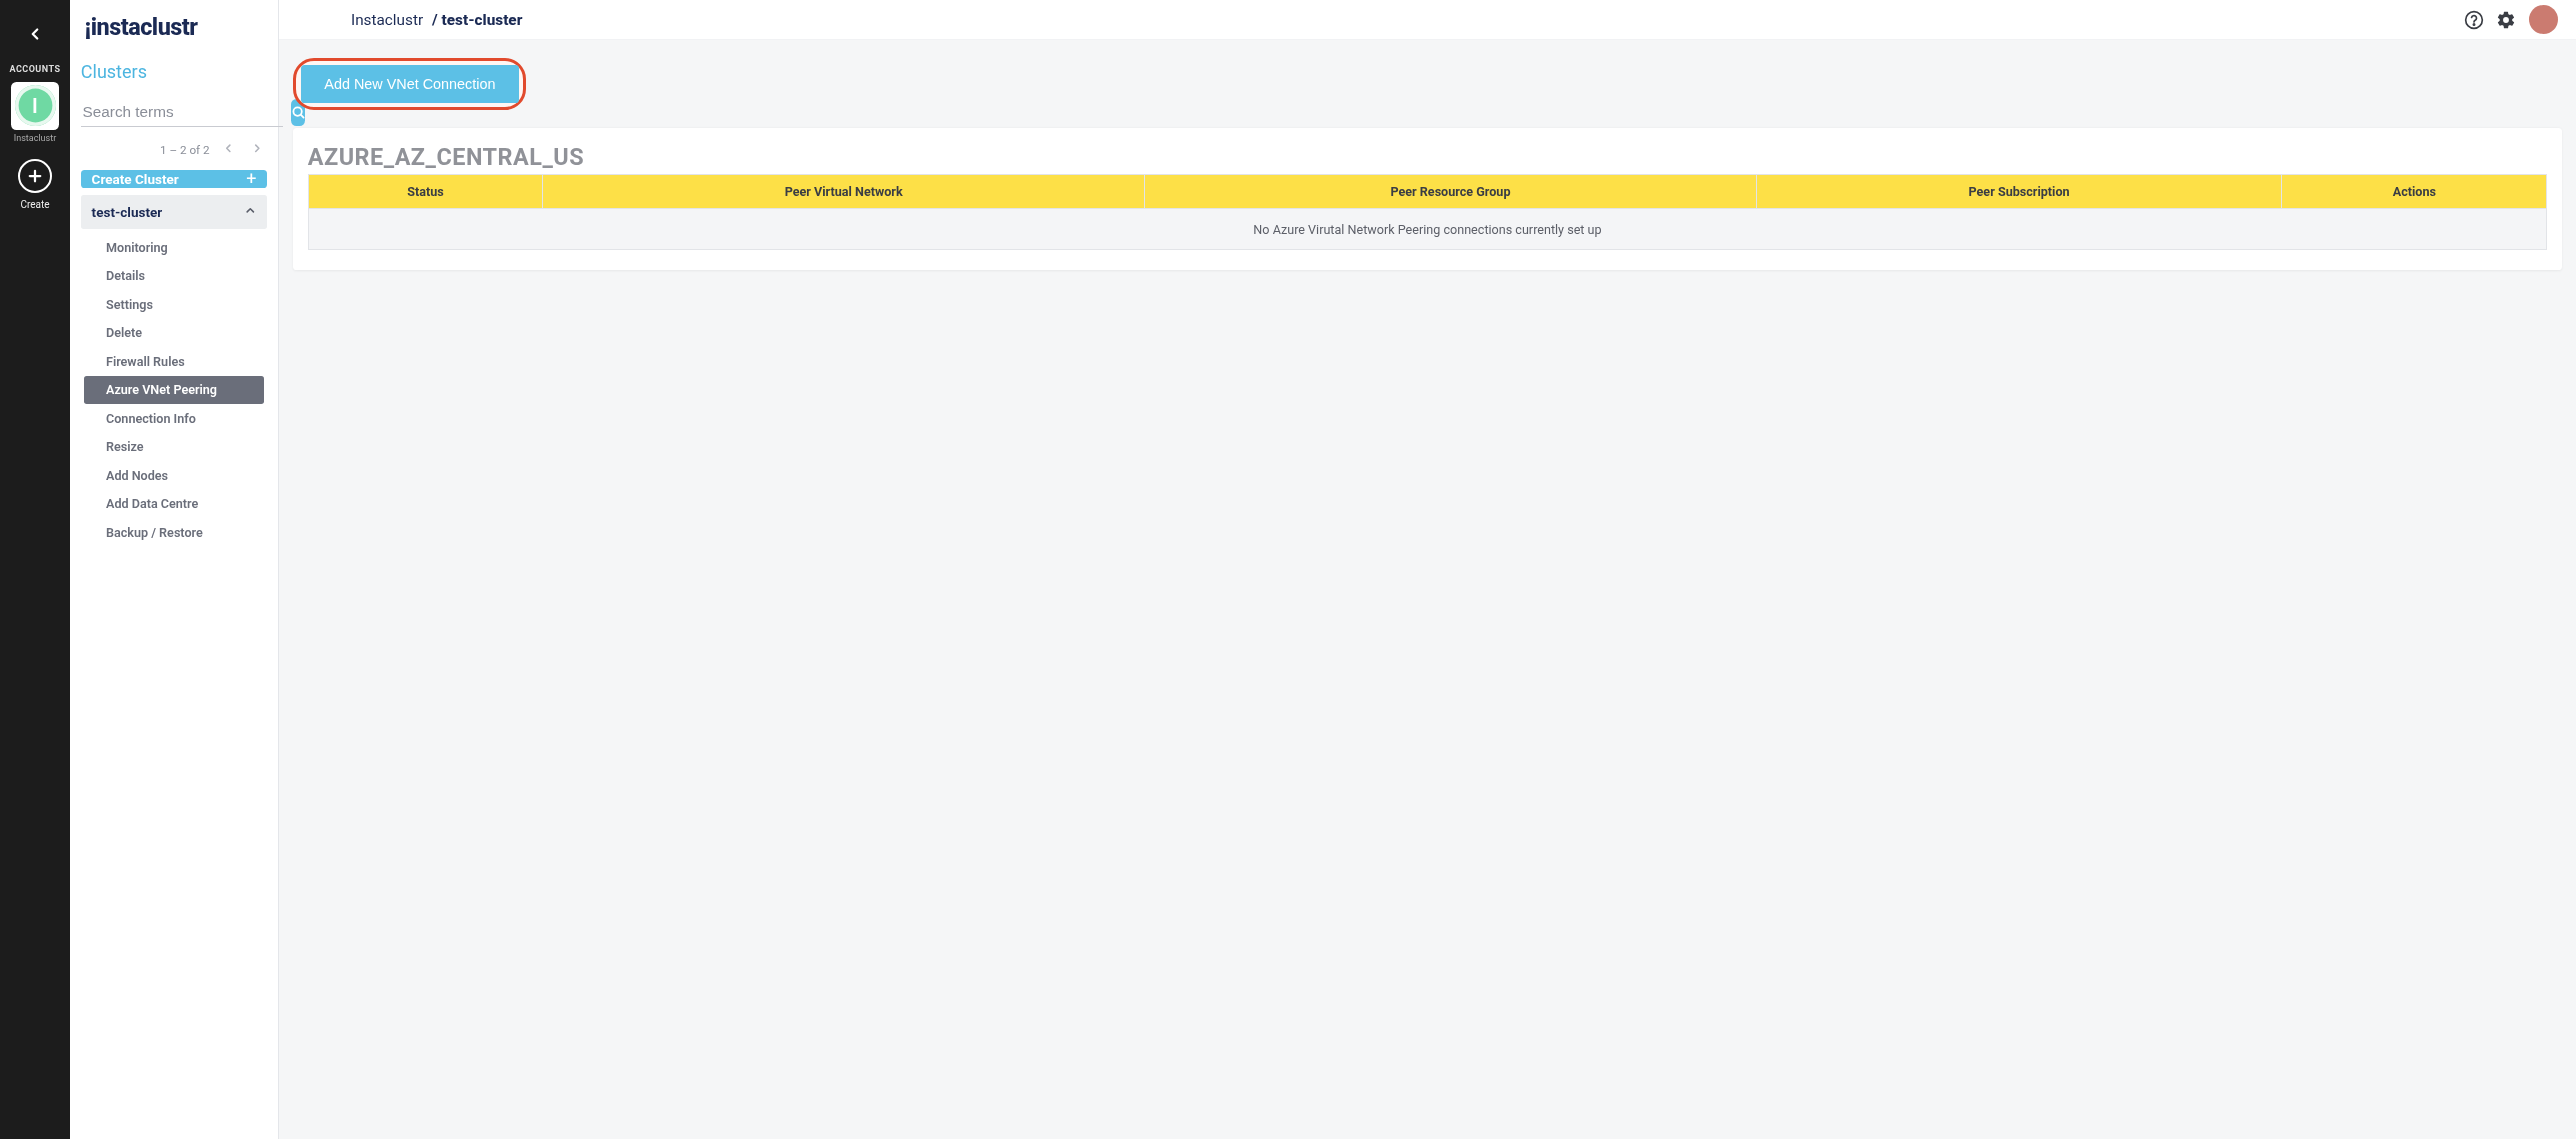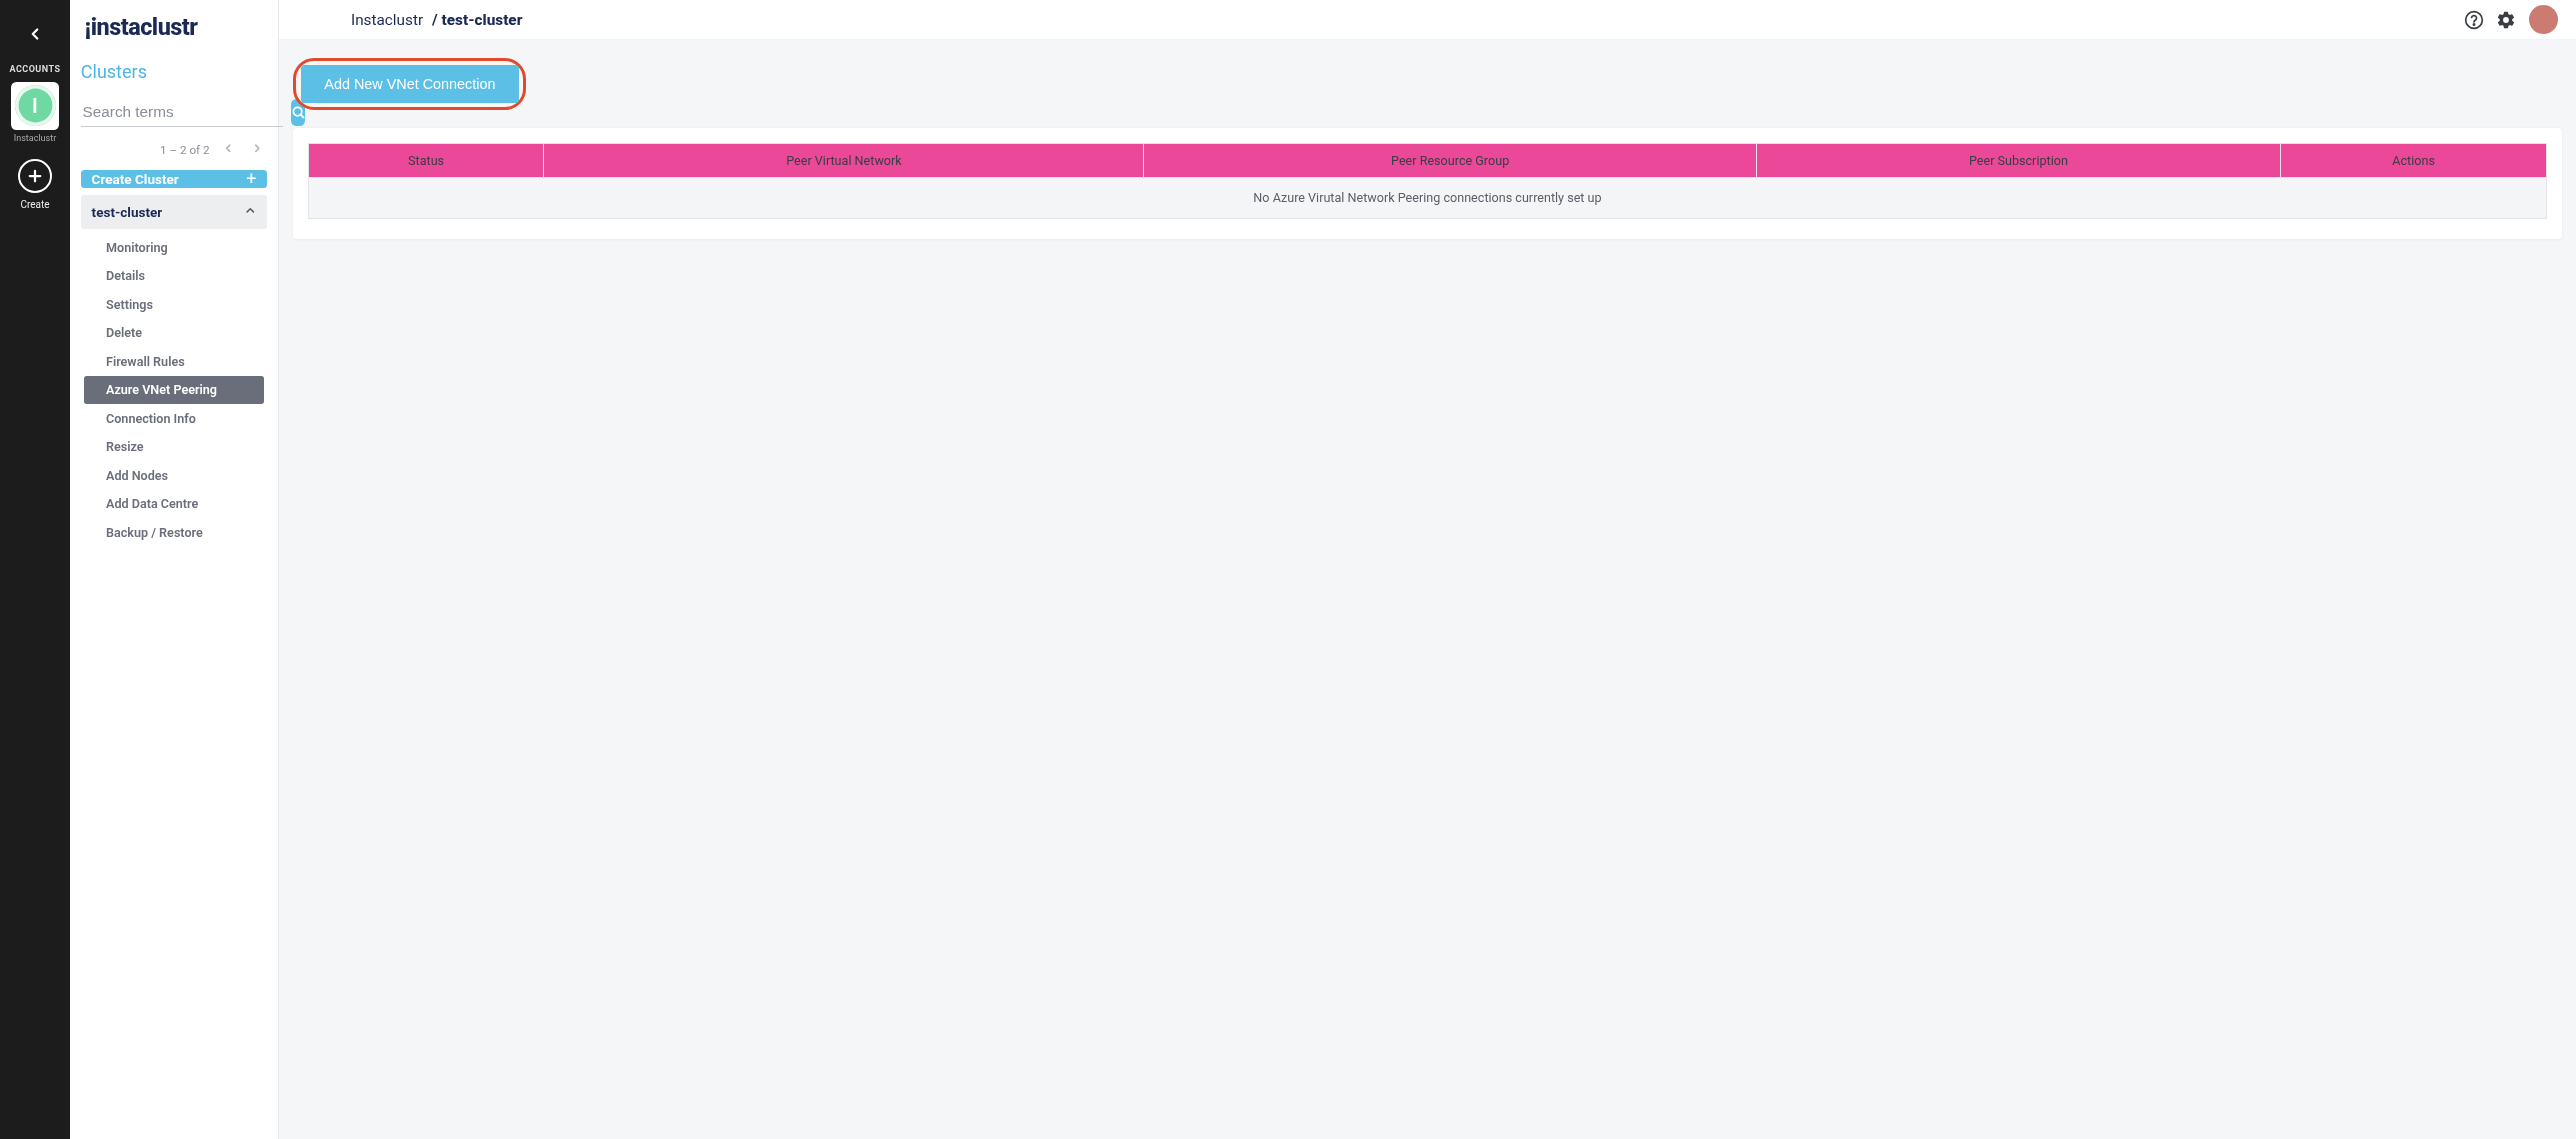--- a/index.html
+++ b/index.html
@@ -219,23 +219,23 @@
     letter-spacing: 0.5px;
     margin-bottom: 3.6px;
   }
   table.peering {
     width: 100%;
     border-collapse: collapse;
     border: 0.9px solid #e2e4e8;
     font-size: 12.6px;
   }
   table.peering th {
-    background: #ec4899;
+    background: #fde047;
     text-align: center;
-    font-weight: 400;
+    font-weight: 700;
     color: #3a3d44;
     padding: 9px 7.2px;
     border: 0.9px solid #e2e4e8;
   }
   table.peering td.empty {
     text-align: center;
     padding: 12.6px;
     background: #f4f5f7;
     color: #5c5f68;
     border: 0.9px solid #e2e4e8;
@@ -353,20 +353,21 @@
     </div>
   </div>
 
   <div class="content">
 
     <div class="add-conn-wrap">
       <button class="add-conn-btn">Add New VNet Connection</button>
     </div>
 
     <div class="card">
+      <div class="region-heading">AZURE_AZ_CENTRAL_US</div>
       <table class="peering">
         <thead>
           <tr id="peering-header-row">
               <th>Status</th>
               <th>Peer Virtual Network</th>
               <th>Peer Resource Group</th>
               <th>Peer Subscription</th>
               <th>Actions</th>
             </tr>
         </thead>

